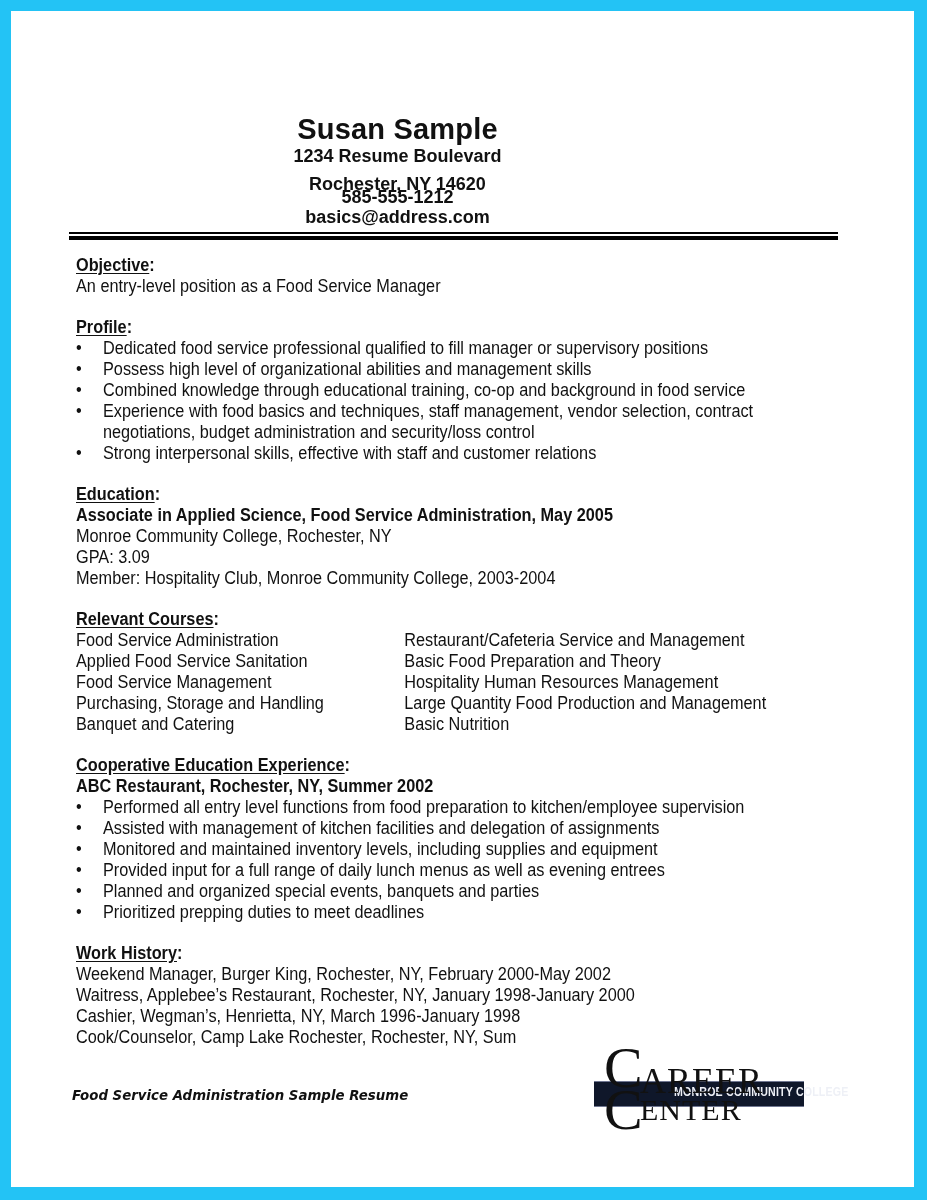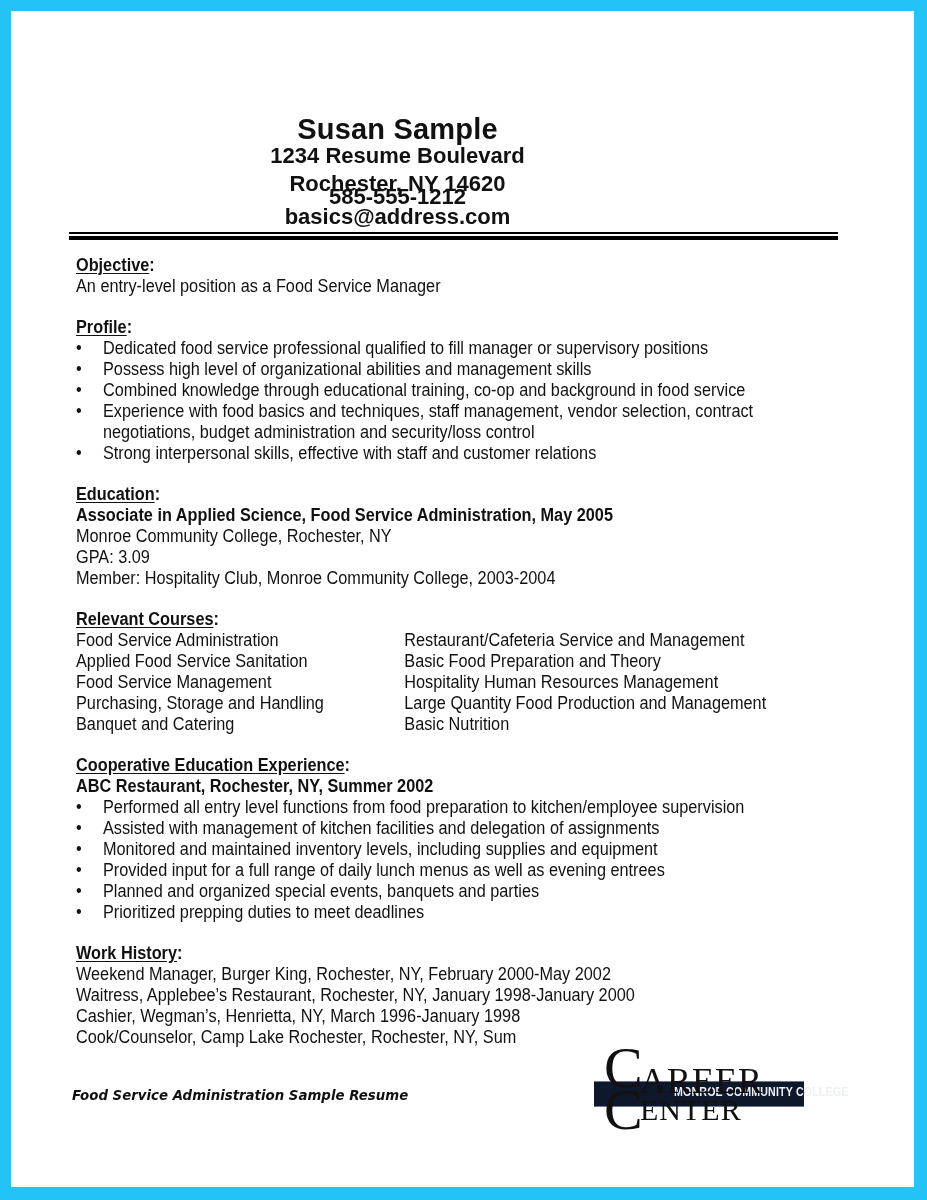--- a/index.html
+++ b/index.html
@@ -1,20 +1,20 @@
 <!DOCTYPE html>
 <html><head>
 <meta charset="utf-8">
 <style>
   html, body { margin:0; padding:0; }
   body { width:927px; height:1200px; background:#23c3f5; position:relative; overflow:hidden; font-family:"Liberation Sans", sans-serif; color:#111; }
   .page { position:absolute; left:11px; top:11px; width:903px; height:1176px; background:#ffffff; }
   .header { position:absolute; left:0; width:795px; text-align:center; }
   .name { top:113px; font-size:29px; font-weight:bold; letter-spacing:0.2px; }
-  .addr { font-size:22px; font-weight:bold; line-height:20.5px; }
+  .addr { font-size:18px; font-weight:bold; line-height:20.5px; }
   .rule-thin { position:absolute; left:69px; width:769px; top:232px; height:2px; background:#000; }
   .rule-thick { position:absolute; left:69px; width:769px; top:236px; height:4px; background:#000; }
   .sec { position:absolute; left:76px; width:780px; font-size:17.5px; line-height:21px; transform:scaleX(0.93); transform-origin:left top; }
   .sec-title { font-weight:bold; }
   .sec-title u { text-decoration:underline; text-underline-offset:2px; }
   .bold { font-weight:bold; }
   ul.bul { list-style:none; margin:0; padding:0; }
   ul.bul li { position:relative; padding-left:29px; }
   ul.bul li::before { content:"•"; position:absolute; left:0; top:0; }
   .courses { display:flex; }

